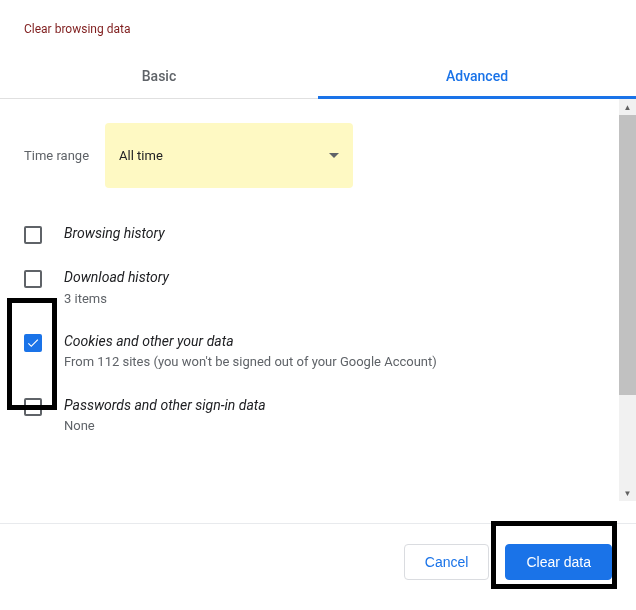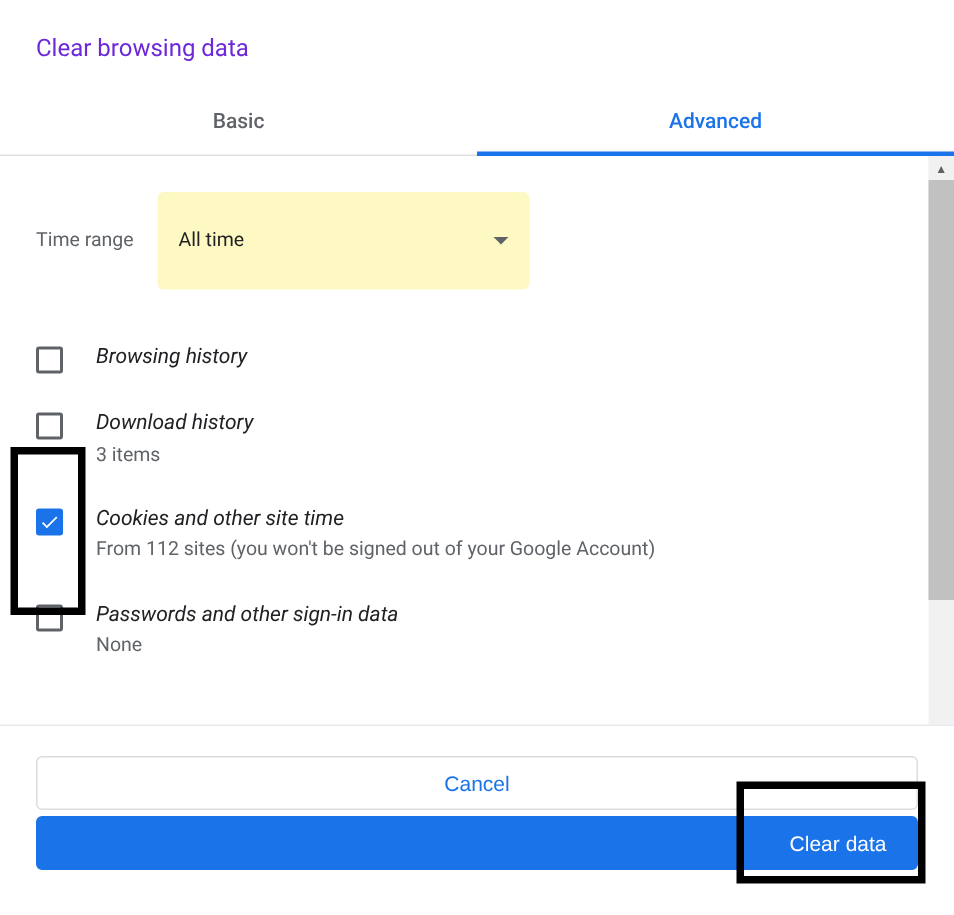--- a/index.html
+++ b/index.html
@@ -11,22 +11,22 @@
       overflow: hidden;
       position: relative;
     }
     .dialog {
       width: 636px;
       height: 610px;
       background: #fff;
       position: relative;
     }
     .dialog-title {
-      font-size: 16px;
-      color: #6d28d9;
+      font-size: 12px;
+      color: #7f1d1d;
       padding: 22px 0 0 24px;
       font-weight: 400;
     }
     .tabs {
       display: flex;
       margin-top: 18px;
       border-bottom: 1px solid #e0e0e0;
     }
     .tab {
       flex: 1;
@@ -187,24 +187,23 @@
       z-index: 10;
     }
     .footer {
       position: absolute;
       bottom: 0;
       left: 0;
       right: 0;
       padding: 20px 24px 30px;
       display: flex;
       justify-content: flex-end;
-      gap: 4px;
+      gap: 16px;
       border-top: 1px solid #e8eaed;
       background: #fff;
-      flex-direction: column;
     }
     .btn {
       padding: 9px 20px;
       border-radius: 4px;
       font-size: 14px;
       font-weight: 500;
       cursor: pointer;
       border: 1px solid #dadce0;
       background: #fff;
       color: #1a73e8;
@@ -262,21 +261,21 @@
 
         <div class="option-row">
           <div class="checkbox-wrap">
               <div class="checkbox checked">
                 <svg viewBox="0 0 24 24">
                   <path fill="#fff" d="M9 16.2L4.8 12l-1.4 1.4L9 19 21 7l-1.4-1.4L9 16.2z"></path>
                 </svg>
               </div>
             </div>
           <div class="option-text">
-            <div class="option-title">Cookies and other site time</div>
+            <div class="option-title">Cookies and other your data</div>
             <div class="option-sub">From 112 sites (you won't be signed out of your Google Account)</div>
           </div>
         </div>
 
 
         <div class="option-row">
           <div class="checkbox-wrap">
               <div class="checkbox"></div>
             </div>
           <div class="option-text">

